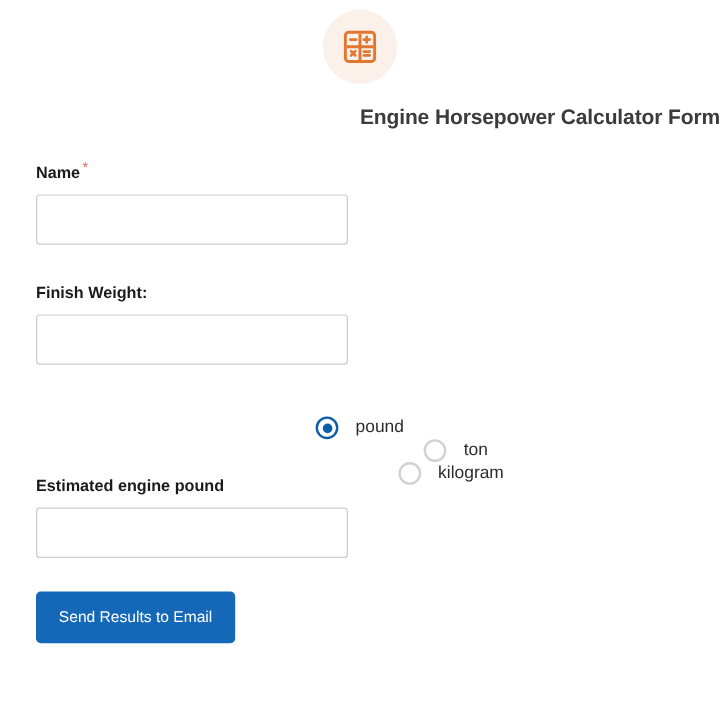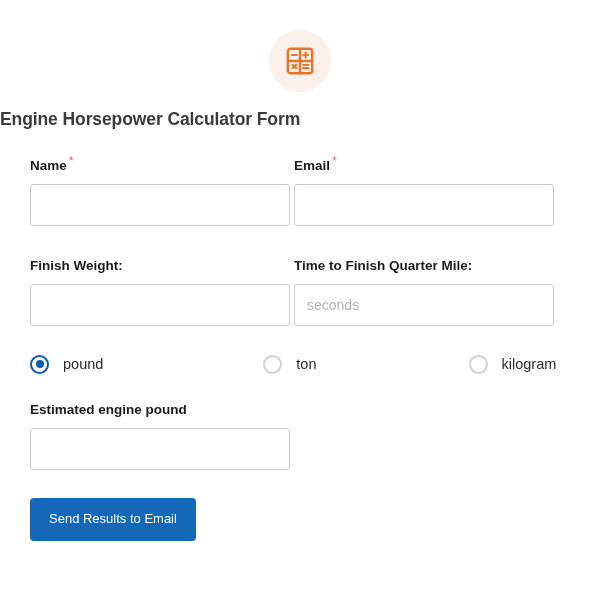--- a/index.html
+++ b/index.html
@@ -16,22 +16,22 @@
   .page {
     position: relative;
     width: 600px;
     height: 600px;
     background: #ffffff;
     overflow: hidden;
   }
 
   
   .form-header {
-    padding-top: 30px;
-    text-align: left;
+    padding-top: 8px;
+    text-align: right;
   }
 
   .logo-circle {
     width: 62px;
     height: 62px;
     border-radius: 50%;
     background: #fbf0ea;
     margin: 0 auto;
     display: flex;
     align-items: center;
@@ -97,23 +97,24 @@
     outline: none;
   }
   .text-input::placeholder { color: #b2b2b2; }
 
   .row-gap { height: 32px; }
 
   
   .radio-row {
     display: flex;
     align-items: center;
-    margin-top: 26px;
+    margin-top: 43px;
     margin-bottom: 26px;
     height: 24px;
+    flex-direction: column;
   }
 
   .radio-option {
     display: flex;
     align-items: center;
     cursor: pointer;
   }
   .radio-option.opt-pound  { margin-left: 0px; }
   .radio-option.opt-ton    { margin-left: 160px; text-align: center; }
   .radio-option.opt-kilo   { margin-left: 152px; }
@@ -202,41 +203,31 @@
 
     <div class="row">
 
       <div class="col">
         <label class="field-label">
           <span>Name</span><span class="req">*</span>
         </label>
         <input class="text-input" type="text" value="" style="">
       </div>
 
-      <div class="col">
-        <label class="field-label">
-          <span>Email</span><span class="req">*</span>
-        </label>
-        <input class="text-input" type="text" value="" style="">
-      </div>
     </div>
 
     <div class="row-gap"></div>
 
     <div class="row">
 
       <div class="col">
         <label class="field-label">Finish Weight:</label>
         <input class="text-input" type="text" value="" style="">
       </div>
 
-      <div class="col">
-        <label class="field-label">Time to Finish Quarter Mile:</label>
-        <input class="text-input" type="text" placeholder="seconds" style="">
-      </div>
     </div>
 
     <div class="radio-row">
 
       <label class="radio-option opt-pound">
         <span class="radio-mark checked"></span>
         <span class="radio-label">pound</span>
       </label>
 
       <label class="radio-option opt-ton">

